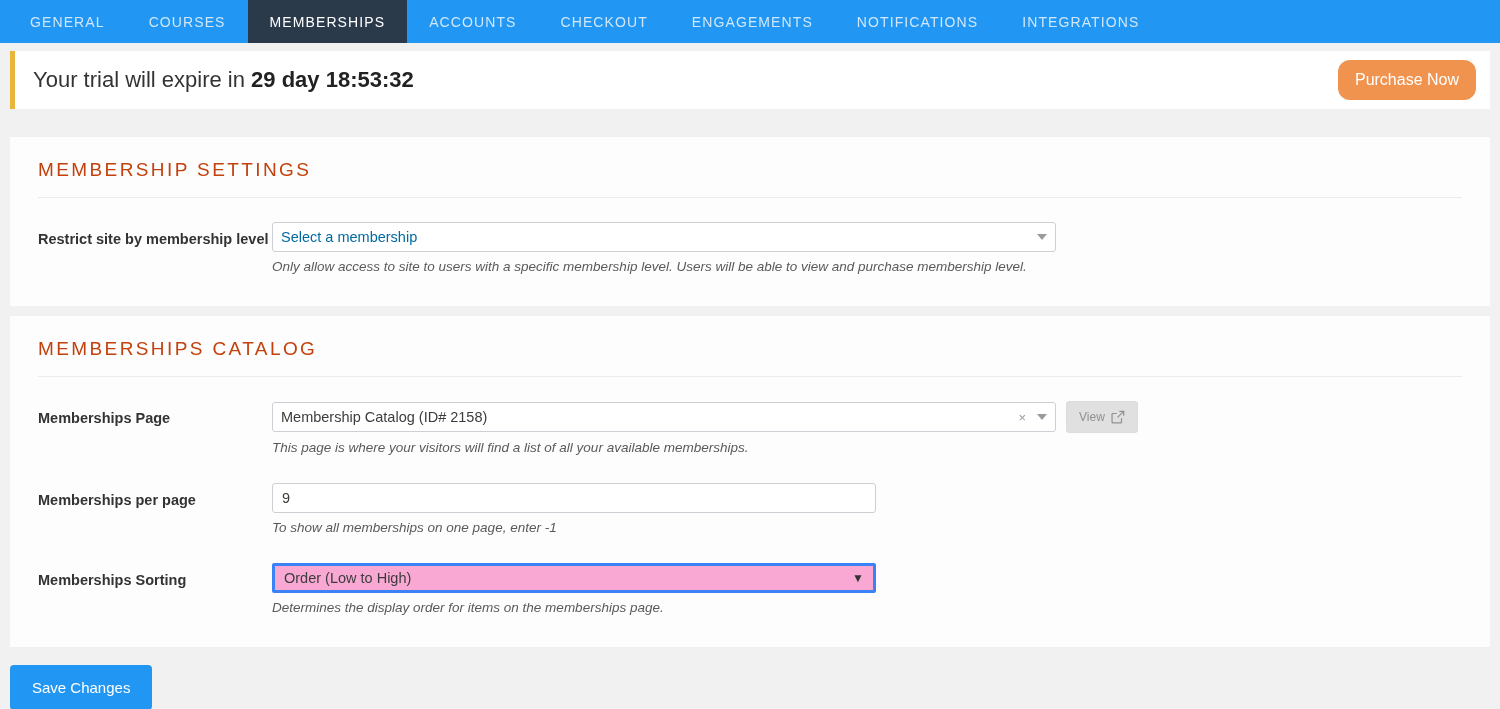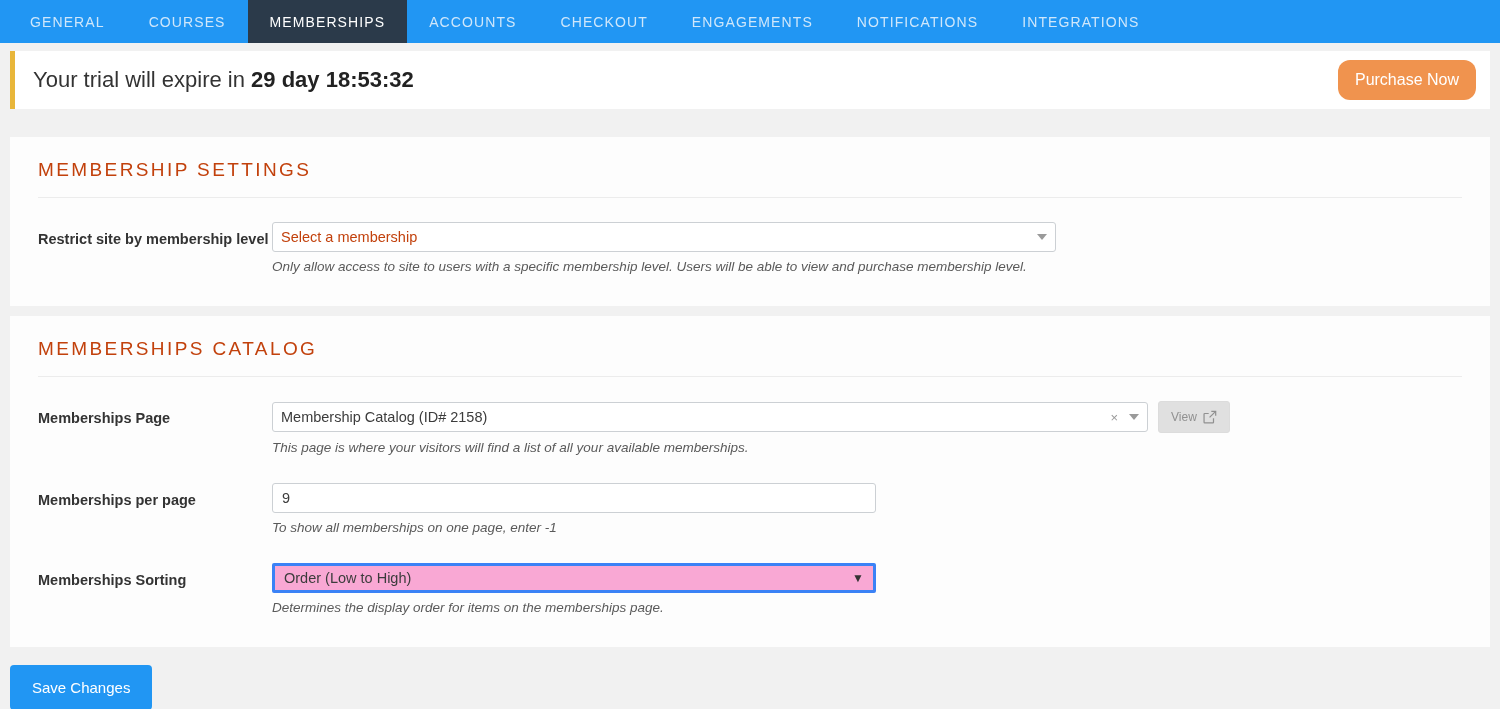--- a/index.html
+++ b/index.html
@@ -109,23 +109,23 @@
   .select-box {
     position: relative;
     display: flex; align-items: center;
     height: 30px;
     background: #ffffff;
     border: 1px solid #ccd0d4;
     border-radius: 3px;
     padding: 0 8px;
   }
   .select-box.w-empty { width: 784px; }
-  .select-box.w-filled { width: 876px; }
+  .select-box.w-filled { width: 784px; }
   .select-value { font-size: 14.5px; color: #3c3c3c; flex: 1 1 auto; }
-  .select-placeholder { font-size: 14.5px; color: #c2410c; flex: 1 1 auto; }
+  .select-placeholder { font-size: 14.5px; color: #0369a1; flex: 1 1 auto; }
   .clear-x {
     font-size: 13px; color: #999; padding: 0 7px 0 4px; cursor: pointer; line-height: 1;
   }
   .caret {
     width: 0; height: 0;
     border-left: 5px solid transparent;
     border-right: 5px solid transparent;
     border-top: 6px solid #9a9a9a;
     margin-left: 4px;
     cursor: pointer;

